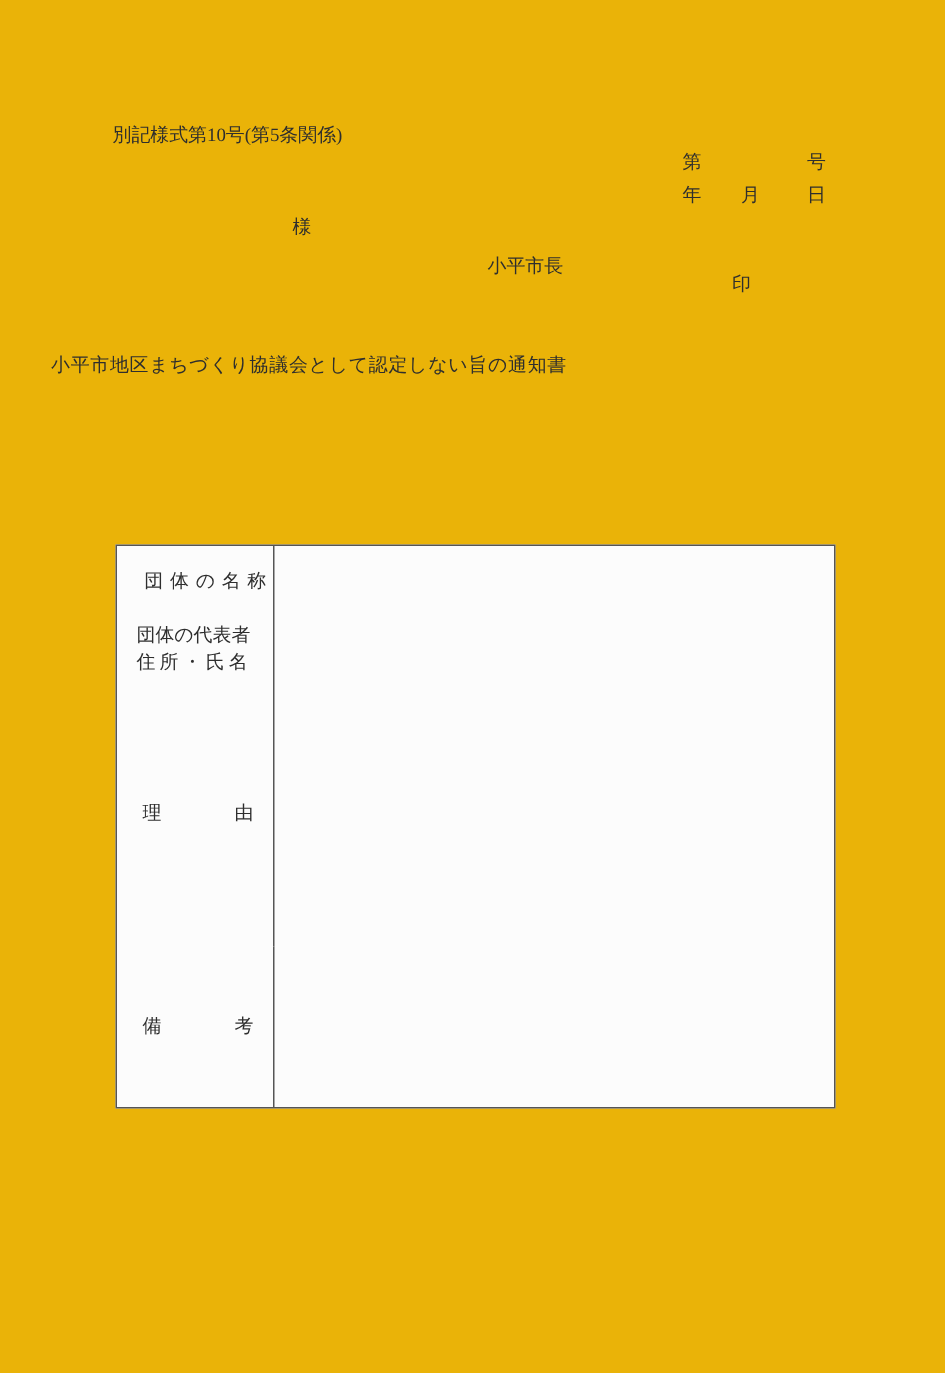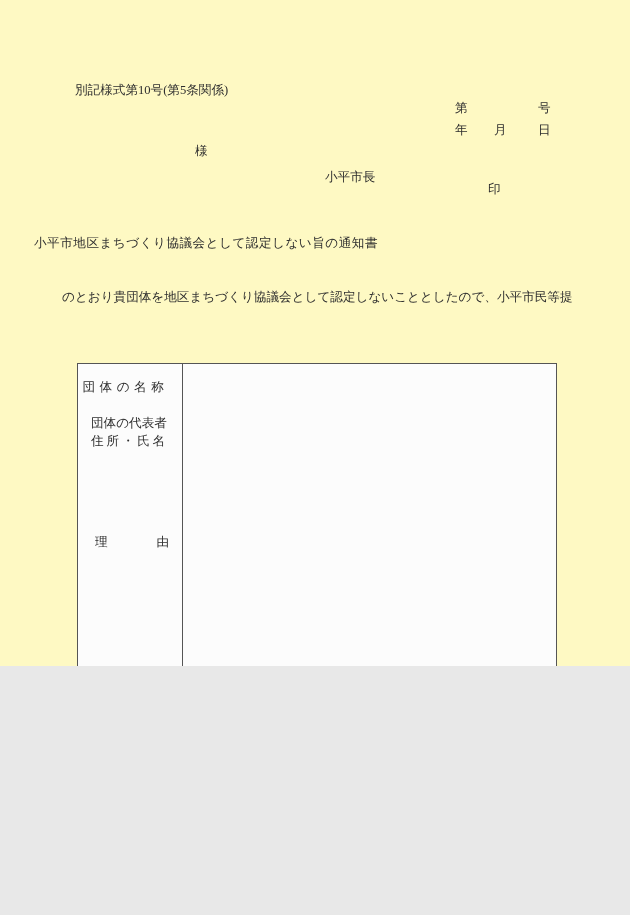--- a/index.html
+++ b/index.html
@@ -3,22 +3,22 @@
 <meta charset="utf-8">
 <style>
   html, body {
     margin: 0;
     padding: 0;
     background: #e8e8e8;
   }
   .page {
     position: relative;
     width: 630px;
-    height: 666px;
-    background: #fef9c3;
+    height: 915px;
+    background: #eab308;
     font-family: "Liberation Serif", "DejaVu Serif", serif;
     color: #2e2e2e;
     font-size: 12.6px;
     line-height: 1;
     overflow: hidden;
   }
   .abs {
     position: absolute;
     white-space: pre;
   }
@@ -55,21 +55,21 @@
   .cell {
     box-sizing: border-box;
   }
   .label-cell {
     border-right: 1px solid #555;
     display: flex;
     flex-direction: column;
     justify-content: center;
   }
   .label-center {
-    text-align: left;
+    text-align: right;
     letter-spacing: 4.5px;
     text-indent: 4.5px; 
     white-space: pre;
   }
   .label-left {
     padding-left: 13px;
     line-height: 18px;
     white-space: pre;
   }
   .ls-25 { letter-spacing: 2.8px; }
@@ -101,21 +101,20 @@
   <div class="abs" style="left:195px; top:145px;">様</div>
 
   <div>
     <span class="abs" style="left:325px; top:171px;">小平市長</span>
     <span class="abs" style="left:488px; top:183px;">印</span>
   </div>
 
   <div class="doc-title">小平市地区まちづくり協議会として認定しない旨の通知書</div>
 
   <div class="body-text">
-    <div class="line">のとおり貴団体を地区まちづくり協議会として認定しないこととしたので、小平市民等提</div>
   </div>
 
   <div class="form-table">
 
     <div class="cell label-cell row1">
       <div class="label-center">団体の名称</div>
     </div>
     <div class="cell value-cell row1"></div>
 
     <div class="cell label-cell row2">

